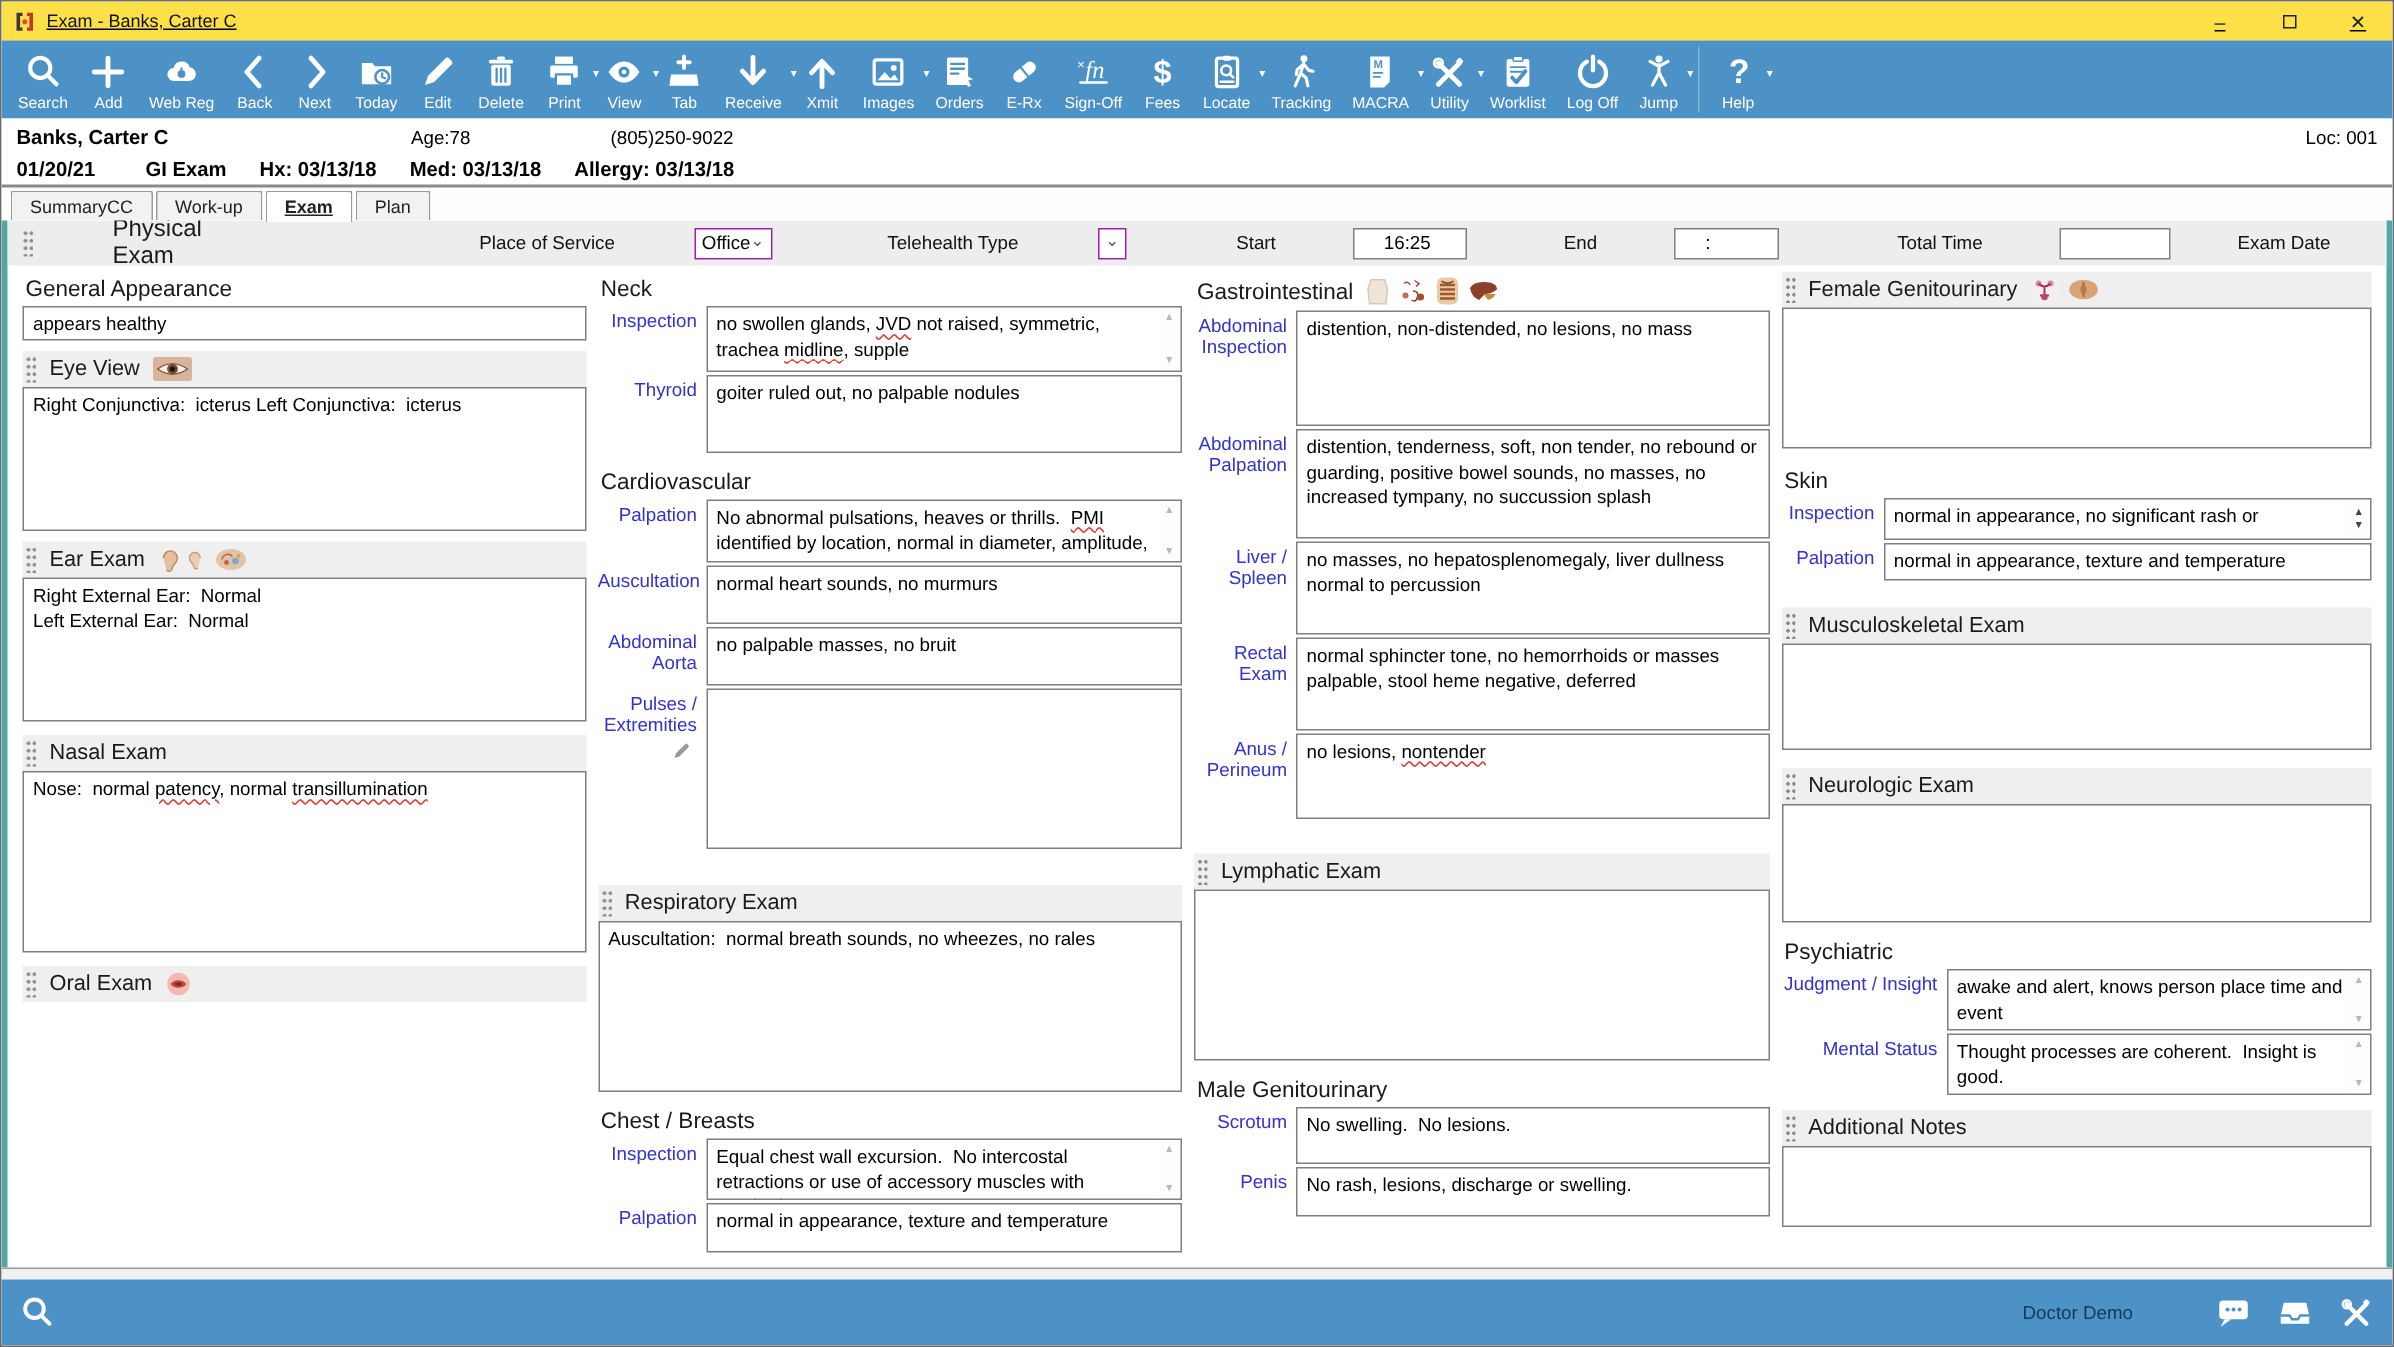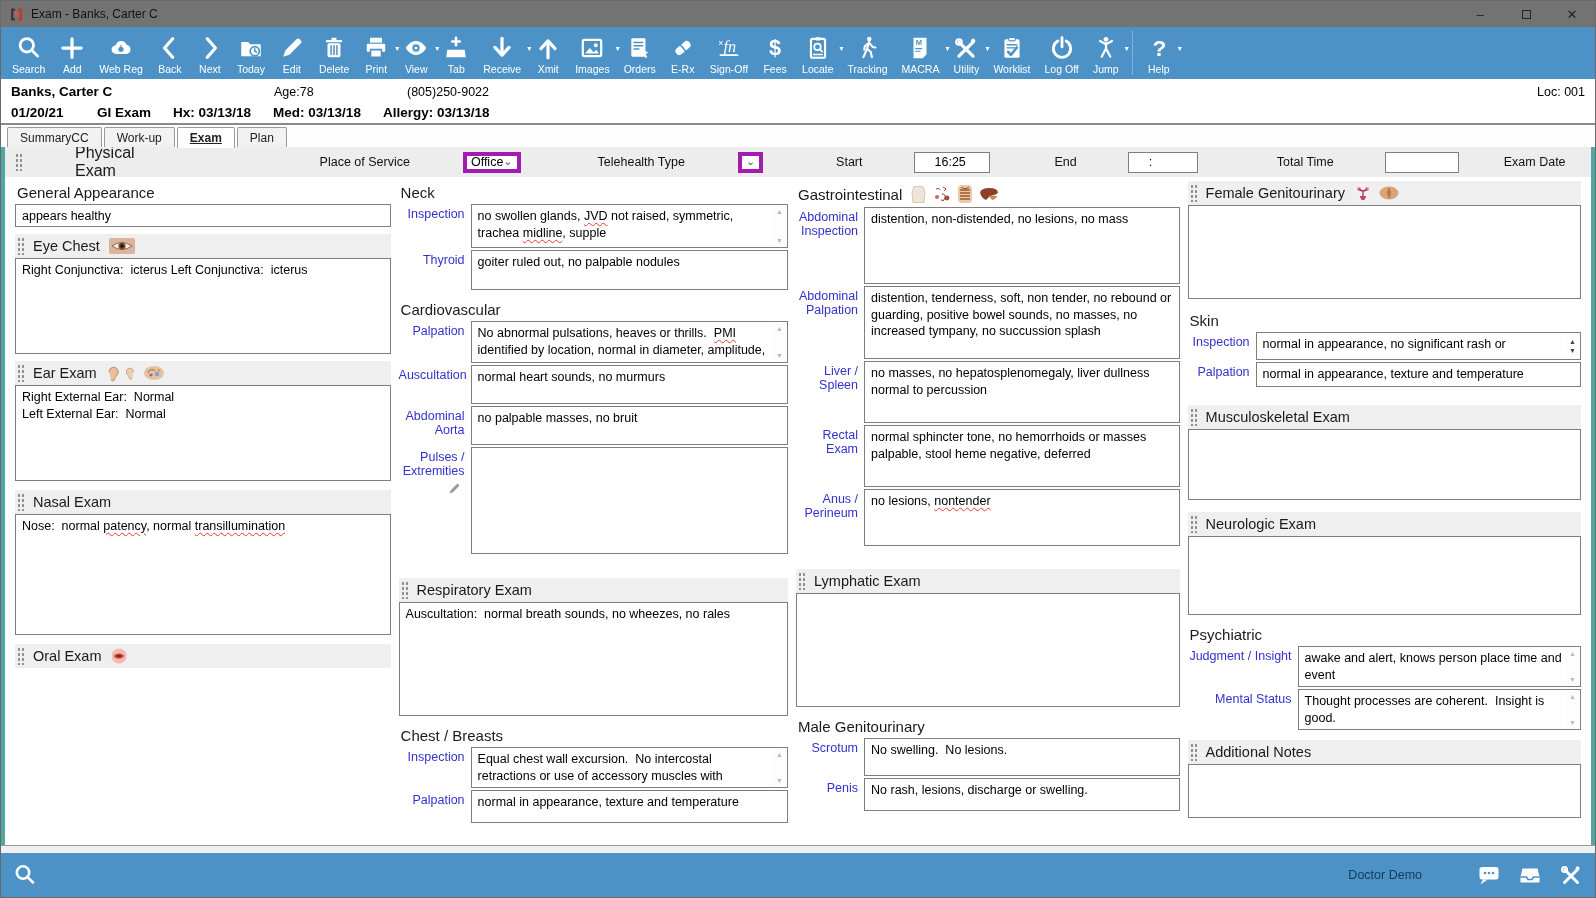--- a/index.html
+++ b/index.html
@@ -1,20 +1,20 @@
 <!DOCTYPE html>
 <html><head>
 <meta charset="utf-8">
 <style>
   * { box-sizing: border-box; margin: 0; padding: 0; }
   body { font-family: "Liberation Sans", sans-serif; background:#d0d0d0; }
   .window { width:1596px; height:898px; display:flex; flex-direction:column; background:#fff; border:1px solid #6a6a6a; overflow:hidden; }
 
   
-  .titlebar { height:26px; background:#737373; display:flex; align-items:center; padding-left:8px; flex:none; }
+  .titlebar { height:26px; background:#fde047; display:flex; align-items:center; padding-left:8px; flex:none;text-decoration:underline; }
   .titlebar .app-icon { margin-right:7px; display:flex; }
   .titlebar .title { font-size:12px; color:#111; }
   .win-controls { margin-left:auto; display:flex; height:100%; }
   .win-btn { width:46px; display:flex; align-items:center; justify-content:center; font-size:13px; color:#222; cursor:default; }
   .win-btn .maxbox { width:9px; height:9px; border:1px solid #222; display:block; }
 
   
   .toolbar { height:52px; background:#4c92c7; display:flex; align-items:center; padding:0 4px; flex:none; }
   .tb-item { position:relative; display:flex; flex-direction:column; align-items:center; justify-content:center; padding:2px 7px 1px; height:52px; min-width:40px; }
   .tb-icon { height:28px; display:flex; align-items:flex-end; justify-content:center; }
@@ -39,21 +39,21 @@
   .tab.active { background:#fff; font-weight:bold; text-decoration:underline; position:relative; top:1px; padding-bottom:3px; }
 
   
   .content { flex:1; background:#fff; border-left:4px solid #4fa8a4; border-right:4px solid #4fa8a4; overflow:hidden; display:flex; flex-direction:column; }
   .pe-band { height:30px; background:#ededed; display:flex; align-items:center; padding:0 10px; flex:none;gap:45px; }
   .pe-title { font-size:16px; color:#1a1a1a; margin-left:8px; }
   .grip { width:7px; height:18px; flex:none;
     background-image: radial-gradient(circle, #8c8c8c 1.1px, transparent 1.3px);
     background-size:4px 5px; }
   .ctl-label { font-size:12.5px; color:#111; white-space:nowrap; }
-  .fselect { border:4px solid #a21caf; background:#fff; height:21px; display:flex; align-items:center; font-size:12.5px; padding:0 4px; position:relative; }
+  .fselect { border:1px solid #a21caf; background:#fff; height:21px; display:flex; align-items:center; font-size:12.5px; padding:0 4px; position:relative; }
   .fselect .chev { margin-left:auto; color:#555; font-size:11px; line-height:0.5; }
   .finput { border:1px solid #7f7f7f; background:#fff; height:21px; font-size:12.5px; padding:0 20px; font-family:"Liberation Sans",sans-serif; }
 
   .cols { flex:1; display:flex; gap:8px; padding:4px 10px 0; overflow:hidden; }
   .col { display:flex; flex-direction:column; }
   .col1 { width:378px; }
   .col2 { width:392px; }
   .col3 { width:386px; }
   .col4 { width:396px; }
 
@@ -430,21 +430,21 @@
     <div class="cols">
 
       <div class="col col1">
         <div class="sec-heading">General Appearance</div>
         <div class="vbox" style="height:23px">
           <div class="vt nopad">appears healthy</div>
         </div>
 
         <div class="subheader" style="margin-top:7px">
           <span class="grip"></span>
-          <span class="t">Eye Chest</span>
+          <span class="t">Eye View</span>
           <span class="icons">
               <svg width="26" height="16">
                 <rect width="26" height="16" rx="2" fill="#d9b49c"></rect>
                 <path d="M3 8q10-7 20 0q-10 7-20 0z" fill="#f6efe9" stroke="#7a5240" stroke-width="0.8"></path>
                 <circle cx="13" cy="8" r="3.6" fill="#7a4a2d"></circle>
                 <circle cx="13" cy="8" r="1.7" fill="#1d1007"></circle>
               </svg>
             </span>
         </div>
         <div class="vbox" style="height:96px">
@@ -503,21 +503,21 @@
           <div class="vbox" style="height:44px">
             <div class="vt">no swollen glands, <span class="sq">JVD</span> not raised, symmetric, trachea <span class="sq">midline</span>, supple</div>
             <div class="scroll-col">
                 <span>▲</span>
                 <span>▼</span>
               </div>
           </div>
         </div>
         <div class="row">
           <div class="lbl w66">Thyroid</div>
-          <div class="vbox" style="height:40px">
+          <div class="vbox" style="height:52px">
             <div class="vt nopad">goiter ruled out, no palpable nodules</div>
           </div>
         </div>
 
         <div class="sec-heading" style="margin-top:6px">Cardiovascular</div>
         <div class="row">
           <div class="lbl w66">Palpation</div>
           <div class="vbox" style="height:42px">
             <div class="vt">No abnormal pulsations, heaves or thrills.  <span class="sq">PMI</span> identified by location, normal in diameter, amplitude,</div>
             <div class="scroll-col">

